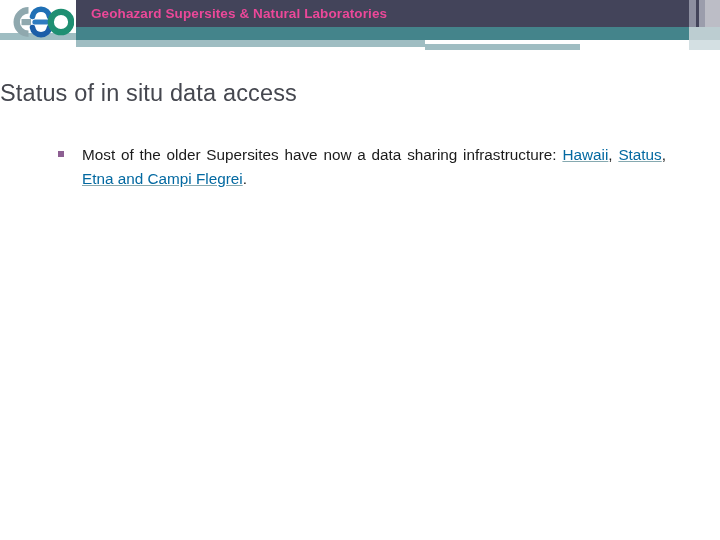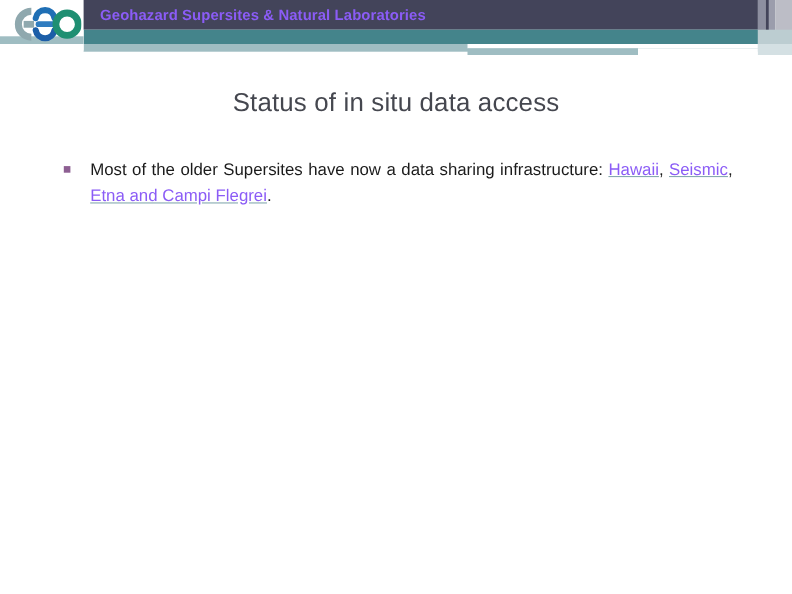--- a/index.html
+++ b/index.html
@@ -103,39 +103,38 @@
     left: 0px; top: 40px;
     width: 76px; height: 6px;
     background: #ffffff;
   }
 
   .banner-title {
     position: absolute;
     left: 91px; top: 4px;
     font-size: 13.5px;
     font-weight: bold;
-    color: #8b5cf6;
+    color: #ec4899;
     letter-spacing: 0.1px;
     white-space: nowrap;
     line-height: 19px;
   }
 
   
   .geo-logo {
     position: absolute;
     left: 8px; top: 4px;
     width: 66px; height: 36px;
   }
 
   
   .slide-title {
     position: absolute;
     left: 0; top: 80px;
     width: 720px;
-    text-align: center;
     font-size: 23.5px;
     color: #45474f;
     letter-spacing: 0.15px;
     font-weight: normal;
   }
 
   
   .body-area {
     position: absolute;
     left: 58px; top: 143px;
@@ -166,21 +165,21 @@
     font-size: 15.3px;
     line-height: 23.5px;
     color: #1b1b1b;
     text-align: justify;
     text-justify: inter-word;
   }
   .bullet-text.nojustify {
     text-align: left;
   }
   .lnk {
-    color: #8b5cf6;
+    color: #0369a1;
     text-decoration: underline;
     text-decoration-color: #86a9b0;
   }
   .sep {
     color: #1b1b1b;
     text-decoration: none;
   }
 </style>
 </head>
 <body>
@@ -222,18 +221,18 @@
 
   <div class="banner-title">Geohazard Supersites &amp; Natural Laboratories</div>
 </div>
 
 <div class="slide-title">Status of in situ data access</div>
 
 <div class="body-area">
 
   <div class="bullet-row">
     <div class="bullet-mark"><span class="sq"></span></div>
-    <div class="bullet-text"><span>Most of the older Supersites have now a data sharing infrastructure: </span><a href="#" class="lnk">Hawaii</a><span class="sep">, </span><a href="#" class="lnk">Seismic</a><span class="sep">, </span><a href="#" class="lnk">Etna and Campi Flegrei</a><span class="sep">.</span></div>
+    <div class="bullet-text"><span>Most of the older Supersites have now a data sharing infrastructure: </span><a href="#" class="lnk">Hawaii</a><span class="sep">, </span><a href="#" class="lnk">Status</a><span class="sep">, </span><a href="#" class="lnk">Etna and Campi Flegrei</a><span class="sep">.</span></div>
   </div>
 
 
 
 </div>
 
 </body></html>

